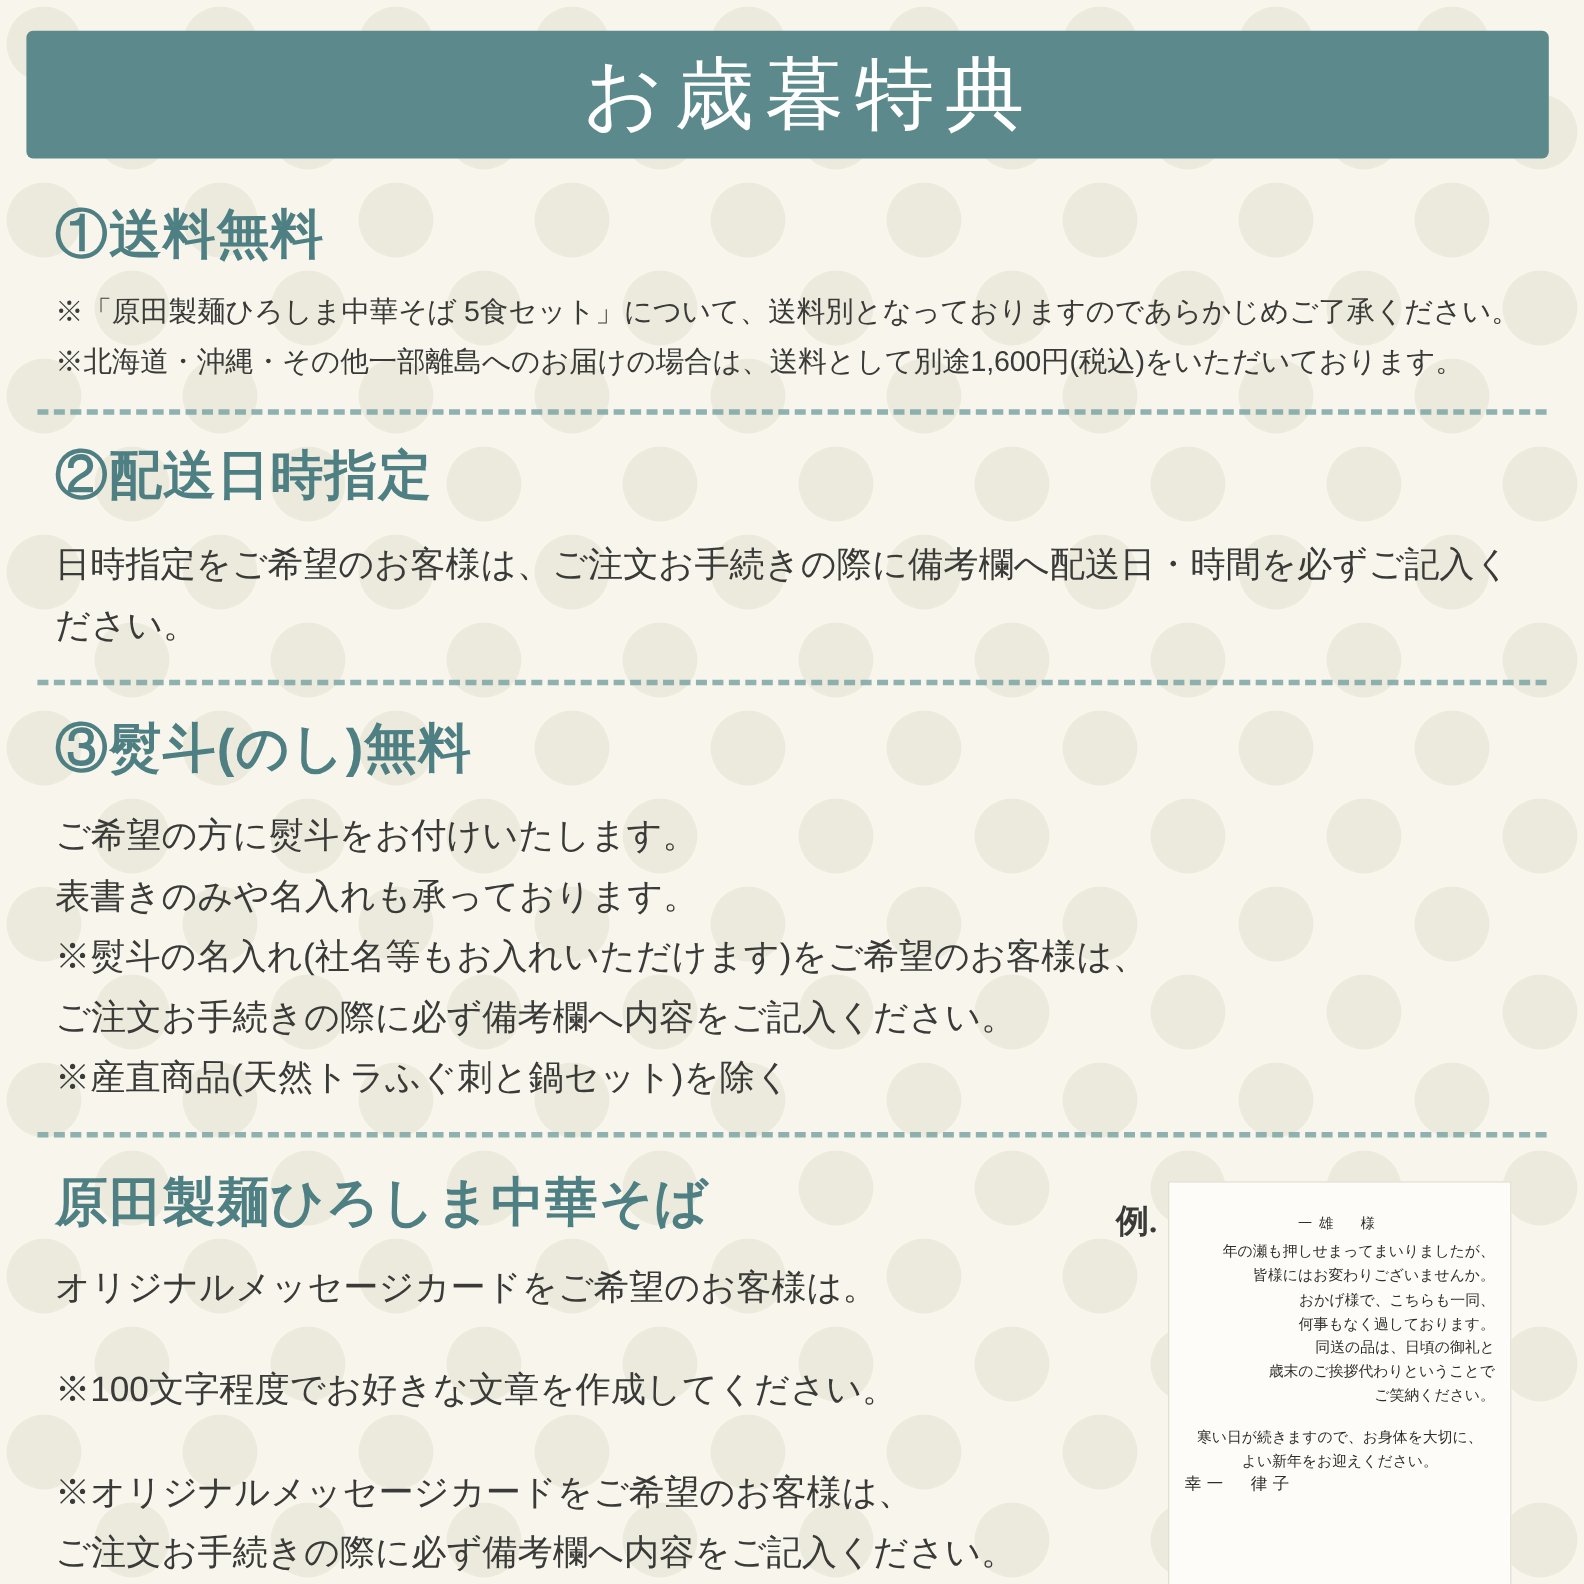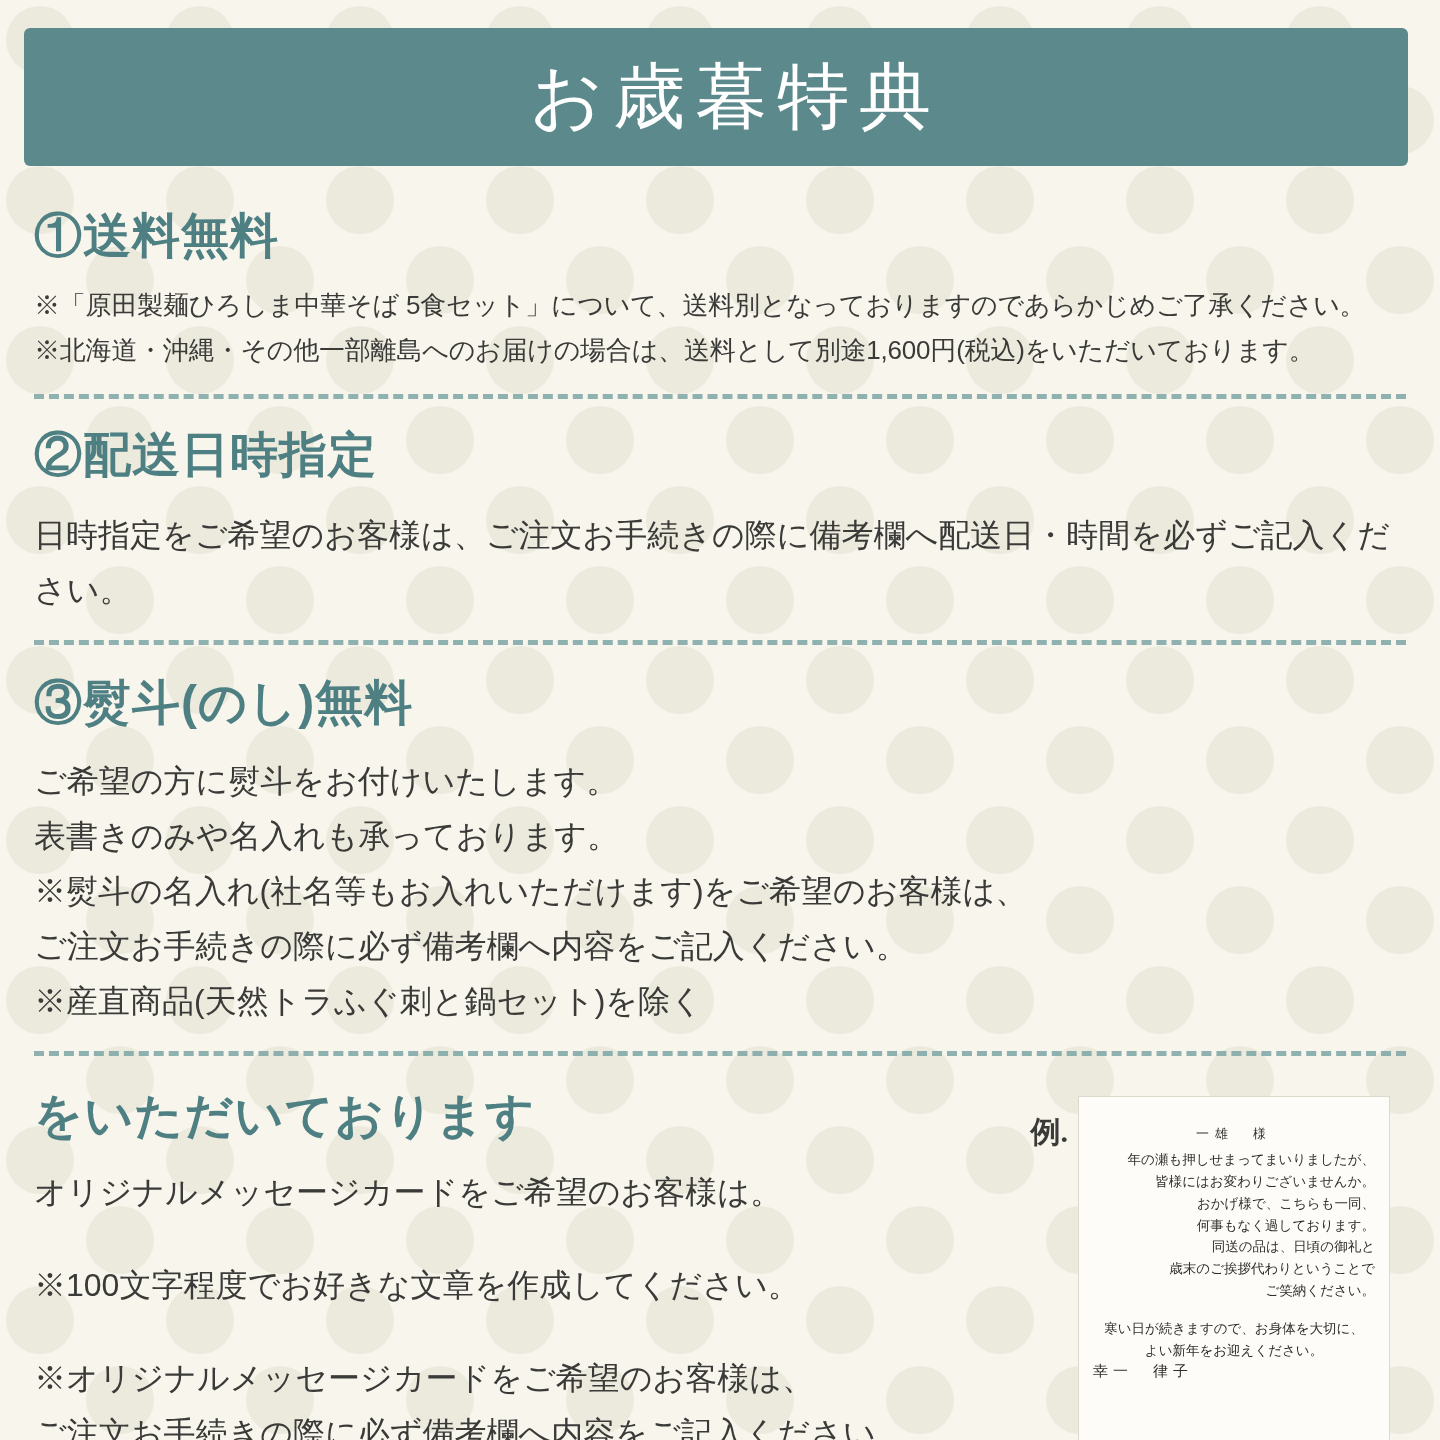--- a/index.html
+++ b/index.html
@@ -26,41 +26,41 @@
     z-index: 1;
     width: 1440px;
     height: 1440px;
     box-sizing: border-box;
     padding: 0;
   }
 
   
   .banner {
     margin: 28px 32px 0 24px;
-    height: 138px;
+    height: 116px;
     background: #5c8a8c;
     border-radius: 6px;
     display: flex;
     align-items: center;
     justify-content: center;
     padding-left: 29px;
   }
   .banner-title {
     color: #ffffff;
     font-family: "Liberation Serif", serif;
     font-size: 72px;
     letter-spacing: 10px;
     font-weight: normal;
     line-height: 1;
     text-indent: 10px;
   }
 
   
   .section {
-    padding: 0 34px;
+    padding: 0 50px;
     box-sizing: border-box;
   }
   .sec-head {
     color: #4e7f82;
     font-weight: bold;
     font-size: 48px;
     letter-spacing: 1px;
     line-height: 1.1;
     margin: 0;
   }
@@ -202,21 +202,21 @@
 ※熨斗の名入れ(社名等もお入れいただけます)をご希望のお客様は、
 ご注文お手続きの際に必ず備考欄へ内容をご記入ください。
 ※産直商品(天然トラふぐ刺と鍋セット)を除く</p>
   </div>
 
   <div class="divider"></div>
 
   <div class="section" id="sec4">
     <div class="sec4-wrap">
       <div class="sec4-left">
-        <h2 class="sec-head">をいただいております</h2>
+        <h2 class="sec-head">原田製麺ひろしま中華そば</h2>
         <p class="sec-body">オリジナルメッセージカードをご希望のお客様は。</p>
         <p class="sec-body">※100文字程度でお好きな文章を作成してください。</p>
         <p class="sec-body">※オリジナルメッセージカードをご希望のお客様は、
 ご注文お手続きの際に必ず備考欄へ内容をご記入ください。</p>
       </div>
 
       <div class="card-sample">
         <span class="card-label">例.</span>
         <div class="card">
           <div class="to">一雄　様</div>

